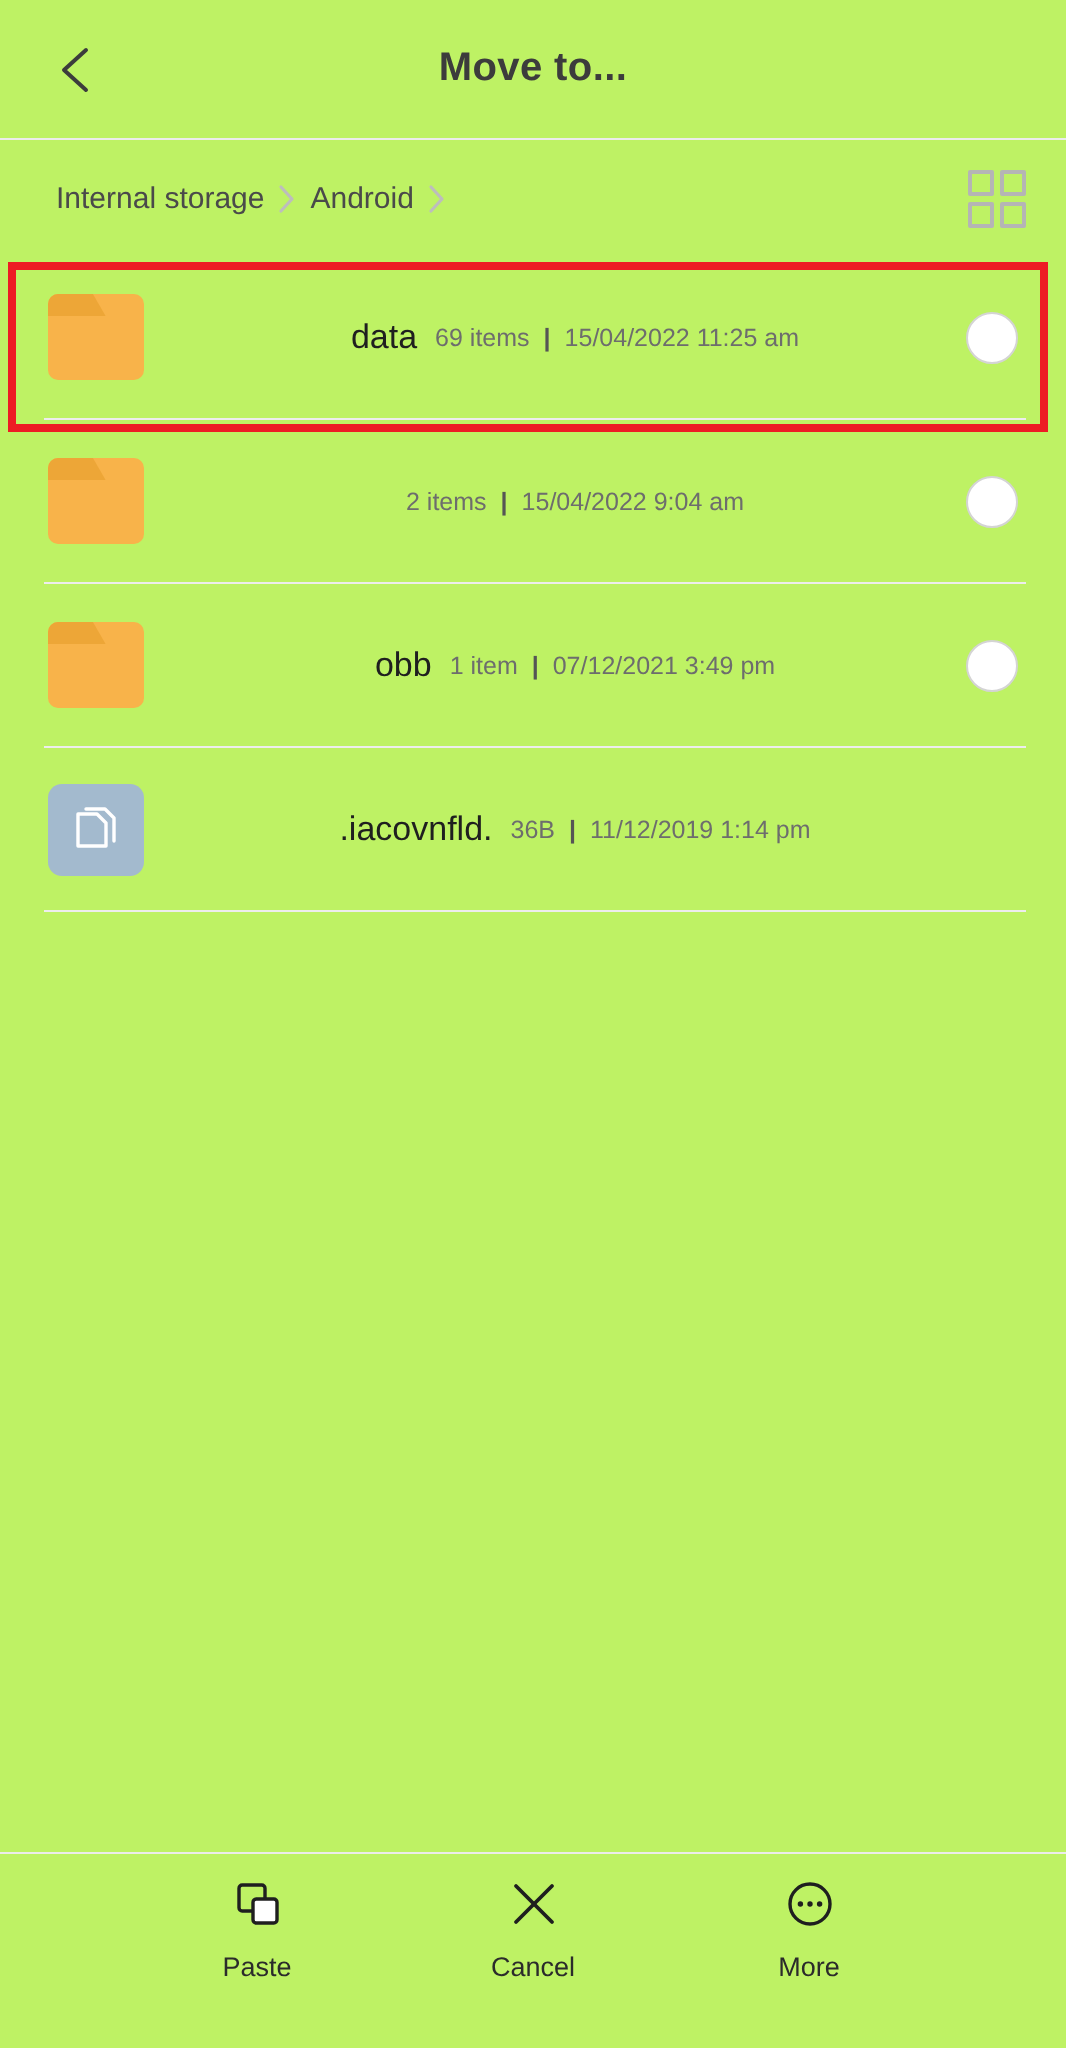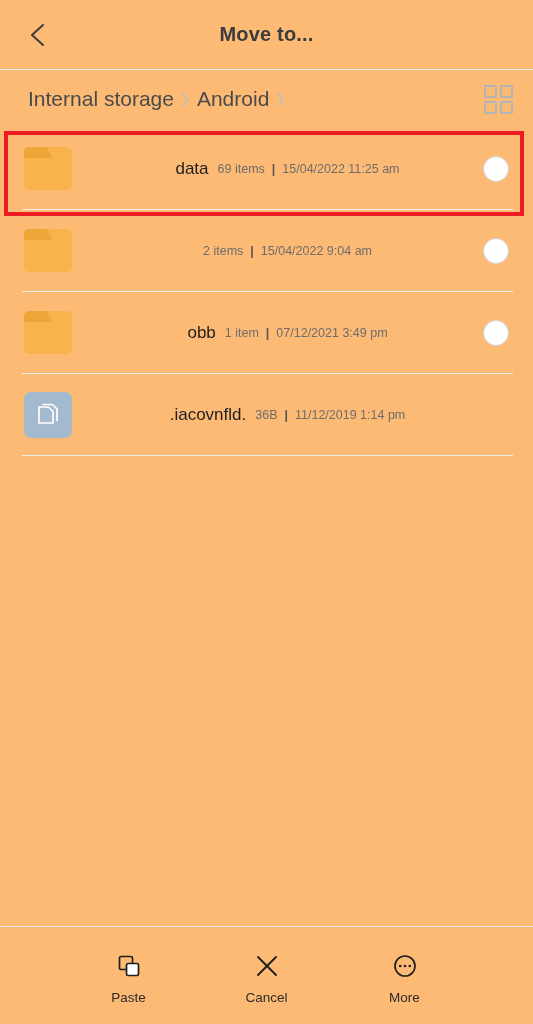--- a/index.html
+++ b/index.html
@@ -9,21 +9,21 @@
     height: 1024px;
     background: #ffffff;
     font-family: "Liberation Sans", sans-serif;
     -webkit-font-smoothing: antialiased;
   }
 
   #app {
     position: relative;
     width: 533px;
     height: 1024px;
-    background: #fdba74;
+    background: #bef264;
     display: flex;
     flex-direction: column;
     overflow: hidden;
   }
 
   
   .header {
     position: relative;
     height: 70px;
     flex: 0 0 70px;
@@ -60,21 +60,21 @@
     align-items: center;
     padding: 0 18px 0 28px;
   }
   .crumbs {
     display: flex;
     align-items: center;
     flex: 1 1 auto;
     min-width: 0;
   }
   .crumb {
-    font-size: 21px;
+    font-size: 15px;
     color: #4a4a4a;
     white-space: nowrap;
     cursor: pointer;
   }
   .crumb-sep {
     margin: 0 7px;
     color: #bdbdbd;
     display: inline-flex;
     align-items: center;
   }
@@ -212,21 +212,21 @@
 
   
   .bottom-bar {
     flex: 0 0 98px;
     height: 98px;
     border-top: 1px solid #ececec;
     display: flex;
     align-items: flex-start;
     justify-content: center;
     gap: 52px;
-    padding-top: 24px;
+    padding-top: 10px;
   }
   .bb-item {
     width: 86px;
     display: flex;
     flex-direction: column;
     align-items: center;
     gap: 9px;
     cursor: pointer;
   }
   .bb-ic {

